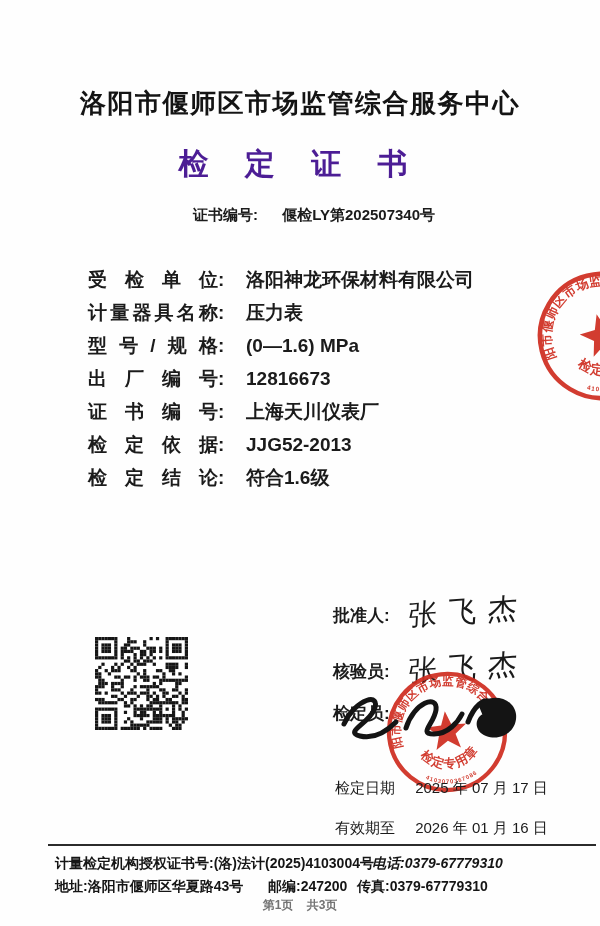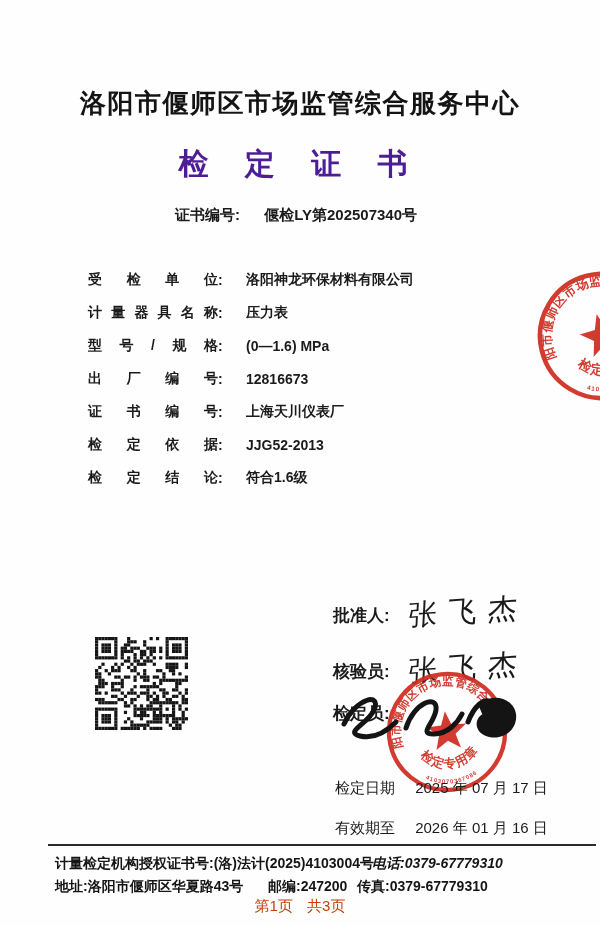--- a/index.html
+++ b/index.html
@@ -11,25 +11,25 @@
   .org-title {
     position:absolute; top:86px; left:0; width:100%;
     text-align:center; font-size:26px; font-weight:700; letter-spacing:1.5px;
     color:#141414;
   }
   .doc-title {
     position:absolute; top:144px; left:0; width:100%;
     text-align:center; font-size:30px; font-weight:700; letter-spacing:14px;
     color:#4c1d95;
   }
-  .cert-no { position:absolute; top:206px; left:175px; font-size:15px; font-weight:700; }
+  .cert-no { position:absolute; top:206px; left:193px; font-size:15px; font-weight:700; }
   .cert-no .val { margin-left:20px; }
 
   .fields { position:absolute; top:263px; left:88px; width:440px; }
-  .f-row { display:flex; align-items:center; height:33px; font-size:14px; font-weight:700; }
+  .f-row { display:flex; align-items:center; height:33px; font-size:19px; font-weight:700; }
   .f-label {
     display:inline-block; width:130px;
     text-align:justify; text-align-last:justify;
   }
   .f-colon { width:10px; }
   .f-value { margin-left:18px; white-space:nowrap; }
 
   .sig-row { position:absolute; left:333px; font-size:17px; font-weight:700; white-space:nowrap; }
   .sig-name {
     display:inline-block; margin-left:14px; font-size:29px; font-weight:400;
@@ -40,21 +40,21 @@
 
   .seal { position:absolute; pointer-events:none; }
   .scribble { position:absolute; left:330px; top:688px; }
 
   .qr { position:absolute; left:95px; top:637px; width:93px; height:93px; }
 
   .divider { position:absolute; left:48px; top:844px; width:548px; height:2px; background:#2b2b2b; }
 
   .foot { position:absolute; font-size:14px; font-weight:700; white-space:nowrap; color:#151515; }
   .foot-page { position:absolute; top:897px; left:0; width:100%; text-align:center;
-    font-size:15px; font-weight:400; color:#c2410c; }
+    font-size:12px; font-weight:700; color:#737373; }
   .foot-page span { margin:0 5px; }
 </style>
 </head>
 <body>
 
 <div class="page">
 
   <div class="org-title">洛阳市偃师区市场监管综合服务中心</div>
   <div class="doc-title">检 定 证 书</div>
 

